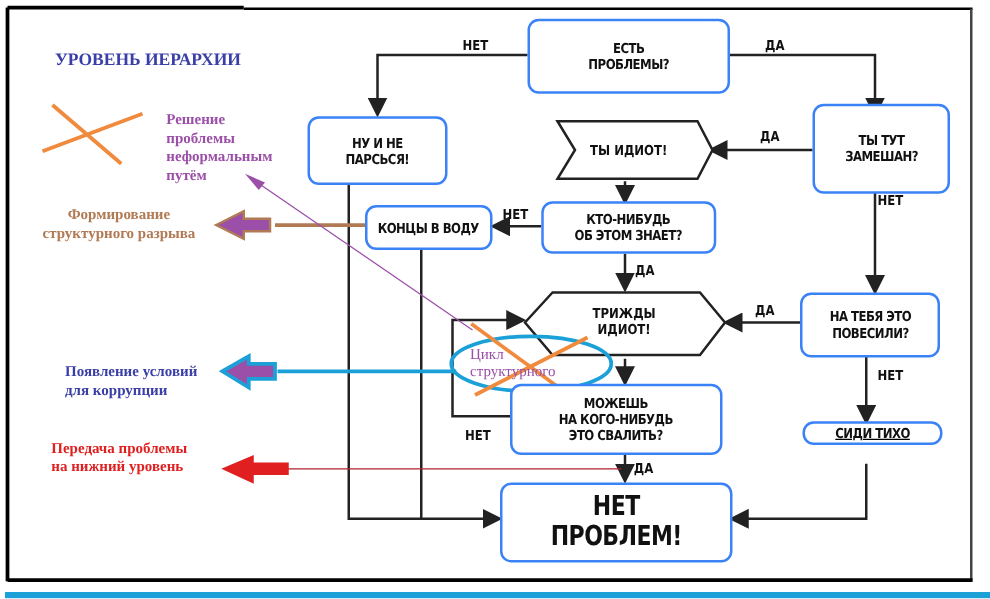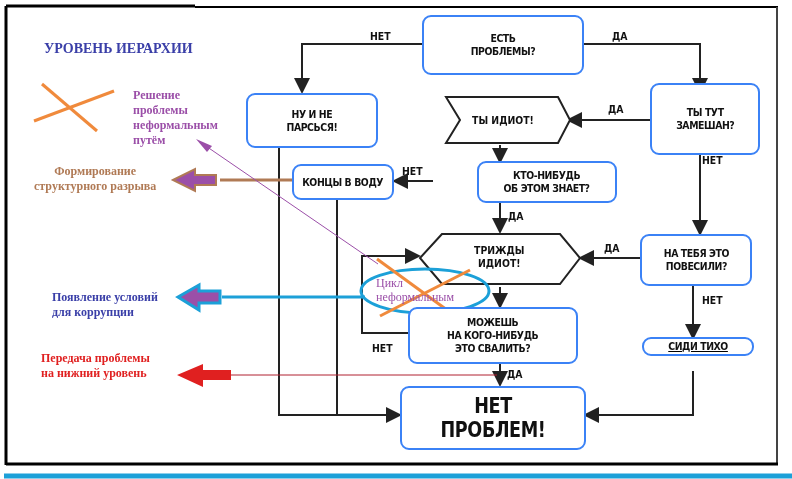--- a/index.html
+++ b/index.html
@@ -99,30 +99,30 @@
     <g stroke="#f08a3c" stroke-width="3">
       <line x1="377" y1="259" x2="458" y2="318"></line>
       <line x1="380" y1="316" x2="470" y2="270"></line>
     </g>
   </svg>
 
   <div class="box" style="left:422px;top:15px;width:162px;height:60px;">
     <span class="boxtxt">ЕСТЬ
 ПРОБЛЕМЫ?</span>
   </div>
-  <div class="box" style="left:246px;top:93px;width:132px;height:55px;">
+  <div class="box" style="left:246px;top:93px;width:112px;height:55px;">
     <span class="boxtxt">НУ И НЕ
 ПАРСЬСЯ!</span>
   </div>
   <div class="box" style="left:650px;top:83px;width:110px;height:72px;">
     <span class="boxtxt">ТЫ ТУТ
 ЗАМЕШАН?</span>
   </div>
   <div class="lbl" style="left:472px;top:114px;">ТЫ ИДИОТ!</div>
-  <div class="box" style="left:433px;top:161px;width:140px;height:42px;margin-left:44px;">
+  <div class="box" style="left:433px;top:161px;width:140px;height:42px;">
     <span class="boxtxt">КТО-НИБУДЬ
 ОБ ЭТОМ ЗНАЕТ?</span>
   </div>
   <div class="box" style="left:292px;top:164px;width:102px;height:36px;">
     <span class="boxtxt">КОНЦЫ В ВОДУ</span>
   </div>
   <div class="box" style="left:640px;top:234px;width:112px;height:52px;">
     <span class="boxtxt">НА ТЕБЯ ЭТО
 ПОВЕСИЛИ?</span>
   </div>
@@ -156,15 +156,15 @@
 структурного разрыва</div>
   <div class="ann" style="left:133px;top:88px;color:#9b4fa8;">Решение
 проблемы
 неформальным
 путём</div>
   <div class="ann" style="left:52px;top:290px;color:#3a3fa8;">Появление условий
 для коррупции</div>
   <div class="ann" style="left:41px;top:351px;color:#e02020;">Передача проблемы
 на нижний уровень</div>
   <div class="ann" style="left:376px;top:276px;color:#9b4fa8;font-weight:normal;font-size:12px;line-height:14px;">Цикл
-неформальным</div>
+структурного</div>
 
 </div>
 
 </body></html>

